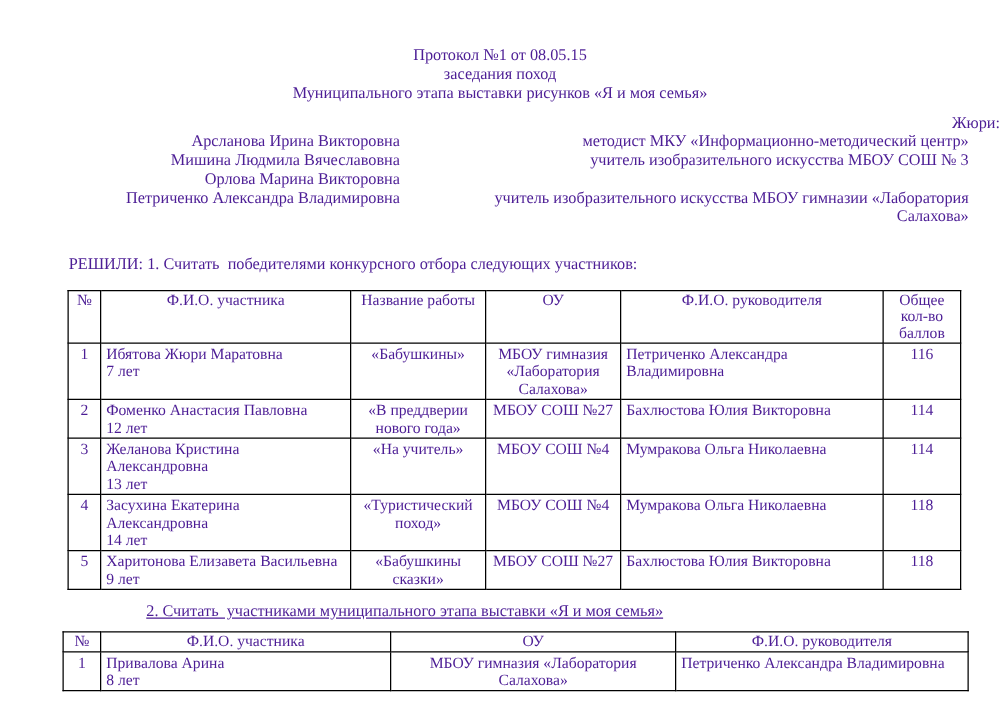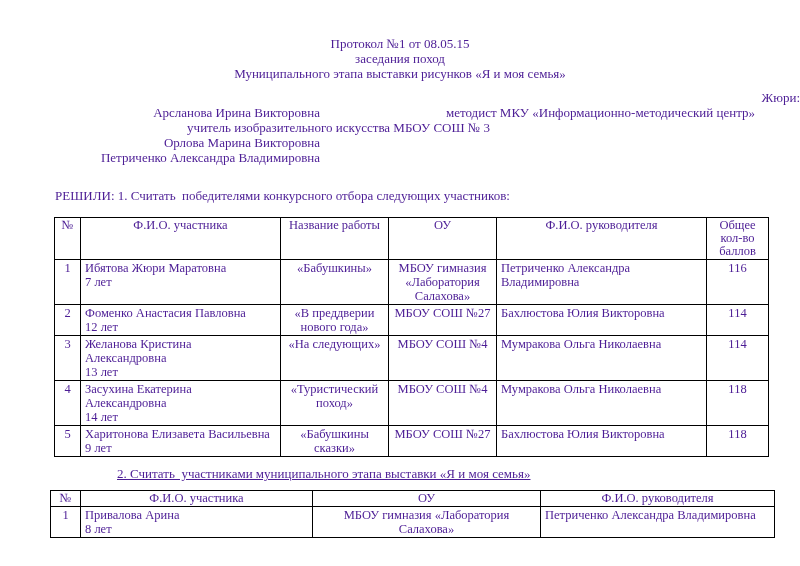--- a/index.html
+++ b/index.html
@@ -10,21 +10,21 @@
     box-sizing: border-box;
     background: #ffffff;
     color: #4c1d95;
     font-family: "Liberation Serif", "DejaVu Serif", serif;
     font-size: 13px;
     padding-top: 36px;
     overflow: hidden;
   }
   .title-block { text-align: center; line-height: 15px; }
   .jury-section { margin: 9px 0 0 55px; line-height: 15px; text-align: right; }
-  .jury-row { display: flex; }
+  .jury-row { display: flex; gap: 20px; }
   .jury-name { width: 265px; flex-shrink: 0; }
   .jury-role { width: 435px; white-space: pre-wrap; }
   .decision { white-space: pre-wrap; line-height: 15px; }
   .decision-1 { margin: 23px 0 0 55px; }
   .decision-2 { margin: 9px 0 0 117px; text-decoration: underline; }
   table { border-collapse: collapse; table-layout: fixed; }
   .t1 { margin: 14px 0 0 54px; width: 714px; }
   .t2 { margin: 9px 0 0 50px; width: 724px; }
   th, td {
     border: 1px solid #000000;
@@ -53,27 +53,30 @@
     <div>Муниципального этапа выставки рисунков «Я и моя семья»</div>
   </div>
 
   <div class="jury-section">
     <div>Жюри:</div>
     <div class="jury-row">
       <div class="jury-name">Арсланова Ирина Викторовна</div>
       <div class="jury-role">методист МКУ «Информационно-методический центр»</div>
     </div>
     <div class="jury-row">
+      <div class="jury-name">Мишина Людмила Вячеславовна</div>
       <div class="jury-role">учитель изобразительного искусства МБОУ СОШ № 3</div>
     </div>
     <div class="jury-row">
       <div class="jury-name">Орлова Марина Викторовна</div>
     </div>
     <div class="jury-row">
       <div class="jury-name">Петриченко Александра Владимировна</div>
+      <div class="jury-role">учитель изобразительного искусства МБОУ гимназии «Лаборатория
+Салахова»</div>
     </div>
   </div>
 
   <div class="decision decision-1">РЕШИЛИ: 1. Считать  победителями конкурсного отбора следующих участников:</div>
 
   <table class="t1">
     <colgroup>
       <col style="width:26px">
         <col style="width:200px">
         <col style="width:108px">
@@ -113,21 +116,21 @@
         <td class="al-c">МБОУ СОШ №27</td>
         <td class="al-l">Бахлюстова Юлия Викторовна</td>
         <td class="al-c">114</td>
       </tr>
       <tr class="r-std">
         <td class="al-c">3</td>
         <td class="al-l">
           <div>Желанова Кристина Александровна</div>
           <div>13 лет</div>
         </td>
-        <td class="al-c">«На следующих»</td>
+        <td class="al-c">«На учитель»</td>
         <td class="al-c">МБОУ СОШ №4</td>
         <td class="al-l">Мумракова Ольга Николаевна</td>
         <td class="al-c">114</td>
       </tr>
       <tr class="r-std">
         <td class="al-c">4</td>
         <td class="al-l">
           <div>Засухина Екатерина Александровна</div>
           <div>14 лет</div>
         </td>

